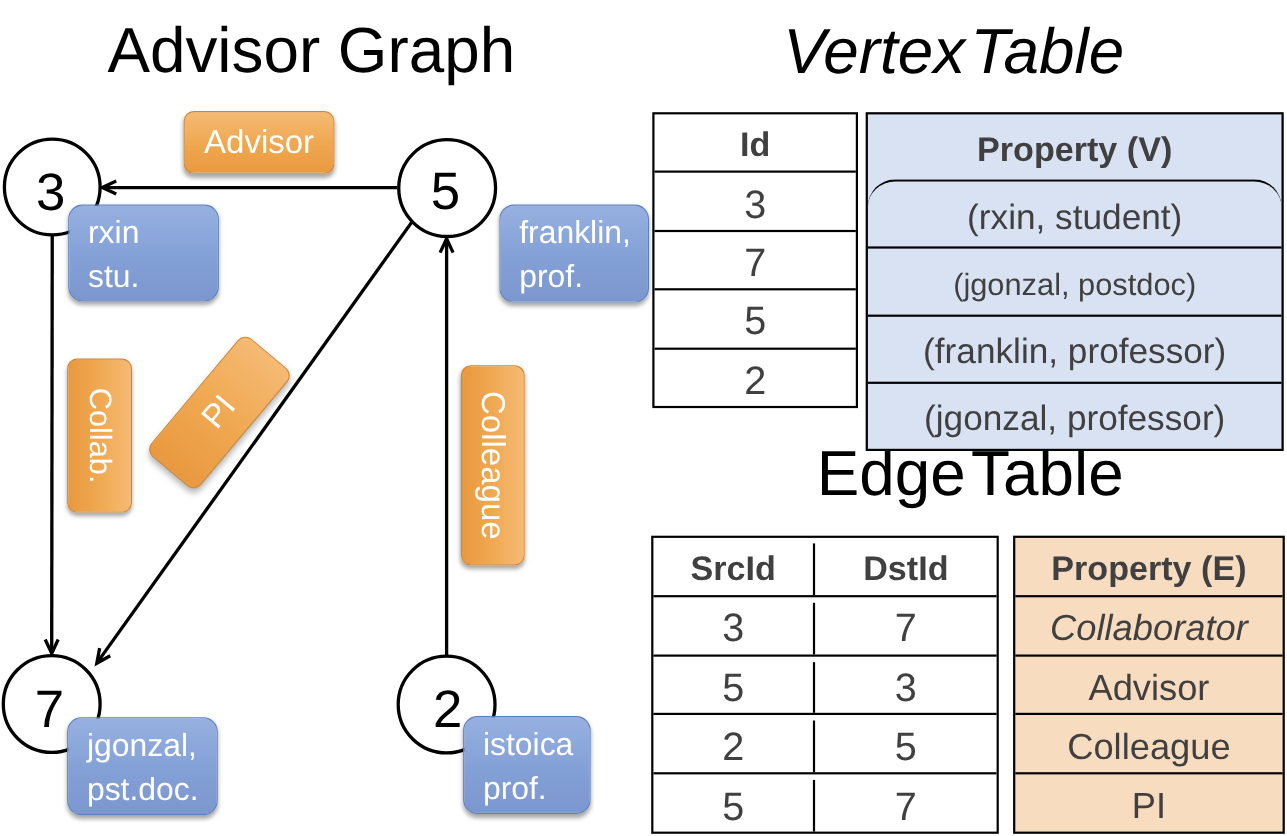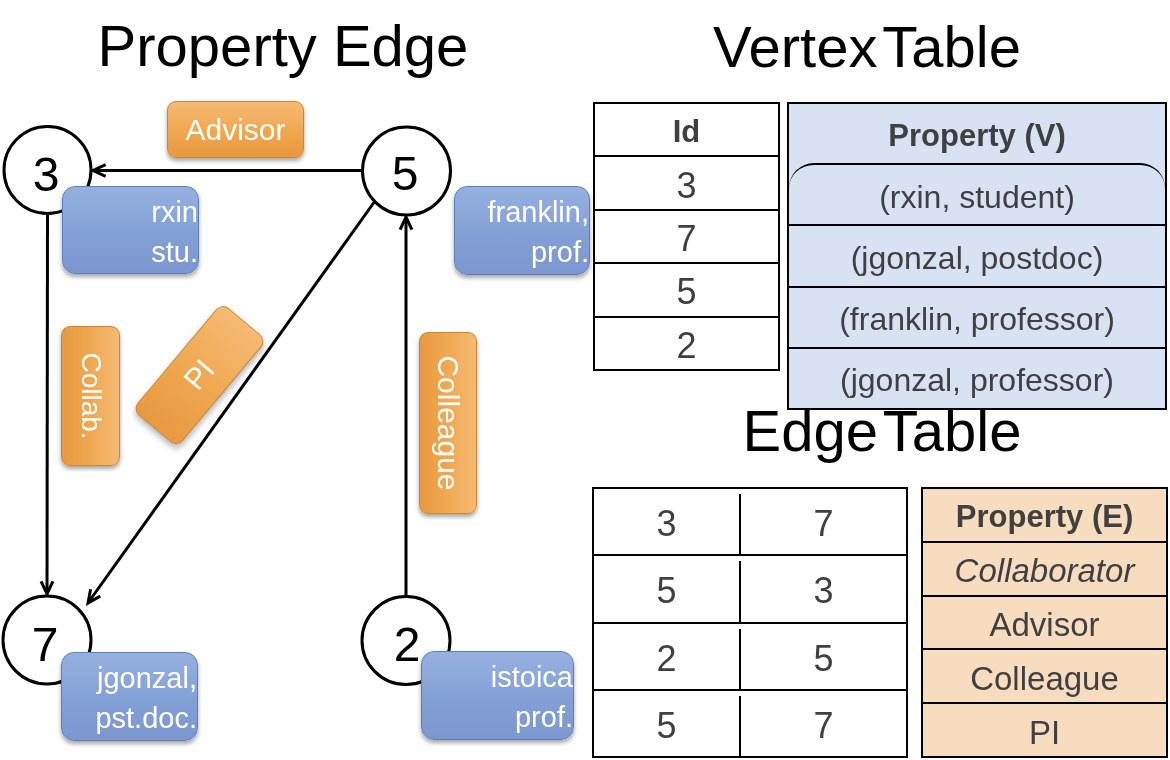--- a/index.html
+++ b/index.html
@@ -9,21 +9,21 @@
   .obox{position:absolute;border-radius:9px;
         background:linear-gradient(180deg,#F5BA74 0%,#EFA74F 55%,#E99940 100%);
         border:1.5px solid #D0862E;
         box-shadow:0 3px 4px rgba(0,0,0,0.35);
         color:#fff;display:flex;align-items:center;justify-content:center;}
   .bbox{position:absolute;border-radius:13px;
         background:linear-gradient(180deg,#96B0E0 0%,#83A0D6 55%,#7C97CF 100%);
         border:1.5px solid #5F7FBC;
         box-shadow:0 3px 4px rgba(0,0,0,0.35);
         color:#fff;font-size:29px;line-height:39.5px;
-        padding:6px 0 0 17px;box-sizing:border-box;text-align:right;}
+        padding:6px 0 0 17px;box-sizing:border-box;}
   .vtxt{transform:rotate(90deg);white-space:nowrap;}
   .vtxt2{transform:rotate(-90deg);white-space:nowrap;}
   .tbl{position:absolute;box-sizing:border-box;border:2.5px solid #000;}
   .row{box-sizing:border-box;border-top:2px solid #000;
        display:flex;align-items:center;justify-content:center;
        font-size:36px;color:#404040;padding-top:5px;}
   .row:first-child{border-top:none;}
   .hdr{font-weight:bold;font-size:31px;}
   .cell{flex:1;align-self:stretch;display:flex;align-items:center;justify-content:center;}
   .cl{border-left:2px solid #000;}
@@ -44,58 +44,62 @@
     <circle cx="47.5" cy="170" r="43.5" stroke="#000" stroke-width="3" fill="#fff"></circle>
     <circle cx="406.5" cy="171" r="44" stroke="#000" stroke-width="3" fill="#fff"></circle>
     <circle cx="47" cy="640" r="44" stroke="#000" stroke-width="3" fill="#fff"></circle>
     <circle cx="406" cy="640.5" r="44" stroke="#000" stroke-width="3" fill="#fff"></circle>
     <text x="46" y="191" font-size="48" fill="#000" text-anchor="middle" font-family="Liberation Sans">3</text>
     <text x="405" y="190" font-size="48" fill="#000" text-anchor="middle" font-family="Liberation Sans">5</text>
     <text x="45" y="661" font-size="48" fill="#000" text-anchor="middle" font-family="Liberation Sans">7</text>
     <text x="407" y="661" font-size="48" fill="#000" text-anchor="middle" font-family="Liberation Sans">2</text>
   </svg>
 
-  <div class="title" style="left:283px;top:12px;transform:translateX(-50%);font-size:58px;">Property Edge</div>
-  <div class="title" style="left:867px;top:13px;transform:translateX(-50%);font-size:58px;">Vertex Table</div>
+  <div class="title" style="left:283px;top:12px;transform:translateX(-50%);font-size:58px;">Advisor Graph</div>
+  <div class="title" style="left:867px;top:13px;transform:translateX(-50%);font-size:58px;font-style:italic;">Vertex Table</div>
   <div class="title" style="left:882px;top:397px;transform:translateX(-50%);font-size:58px;">Edge Table</div>
 
   <div class="obox" style="left:167px;top:101px;width:135px;height:55px;font-size:30px;">Advisor</div>
   <div class="obox" style="left:61px;top:326px;width:57px;height:138px;font-size:28px;background:linear-gradient(270deg,#F5BA74 0%,#EFA74F 55%,#E99940 100%);">
       <span class="vtxt">Collab.</span>
     </div>
   <div class="obox" style="left:419px;top:332px;width:56px;height:180px;font-size:30px;background:linear-gradient(270deg,#F5BA74 0%,#EFA74F 55%,#E99940 100%);">
       <span class="vtxt">Colleague</span>
     </div>
   <div style="position:absolute;left:170px;top:305px;width:57px;height:138px;filter:drop-shadow(0 4px 3px rgba(0,0,0,0.3));">
       <div class="obox" style="left:0;top:0;width:57px;height:138px;font-size:30px;transform:rotate(40deg);box-shadow:none;">
         <span class="vtxt2">PI</span>
       </div>
     </div>
 
   <div class="bbox" style="left:62px;top:186px;width:137px;height:88px;">rxin<br>stu.</div>
   <div class="bbox" style="left:422px;top:186px;width:136px;height:89px;margin-left:32px;">franklin,<br>prof.</div>
   <div class="bbox" style="left:61px;top:652px;width:137px;height:89px;">jgonzal,<br>pst.doc.</div>
-  <div class="bbox" style="left:421px;top:651px;width:153px;height:89px;">istoica<br>prof.</div>
+  <div class="bbox" style="left:421px;top:651px;width:116px;height:89px;">istoica<br>prof.</div>
 
   <div class="tbl" style="left:593px;top:102px;width:187px;height:269px;display:flex;flex-direction:column;">
     <div class="row hdr" style="flex:1">Id</div>
     <div class="row" style="flex:1">3</div>
     <div class="row" style="flex:1">7</div>
     <div class="row" style="flex:1">5</div>
     <div class="row" style="flex:1">2</div>
   </div>
   <div class="tbl" style="left:787px;top:102px;width:380px;height:308px;display:flex;flex-direction:column;background:#D9E2F3;">
     <div class="row hdr" style="flex:1">Property (V)</div>
     <div class="row" style="flex:1;font-size:32px;border-radius:25px;">(rxin, student)</div>
-    <div class="row" style="flex:1;font-size:32px;">(jgonzal, postdoc)</div>
+    <div class="row" style="flex:1;font-size:28px;">(jgonzal, postdoc)</div>
     <div class="row" style="flex:1;font-size:32px;">(franklin, professor)</div>
     <div class="row" style="flex:1;font-size:32px;">(jgonzal, professor)</div>
   </div>
 
   <div class="tbl" style="left:592px;top:487px;width:316px;height:271px;display:flex;flex-direction:column;">
+    <div class="row hdr" style="flex:1">
+        <div class="cell" style="flex:0 0 145px">SrcId</div>
+        <div class="cell cl">DstId</div>
+      </div>
     <div class="row" style="flex:1">
         <div class="cell" style="flex:0 0 145px">3</div>
         <div class="cell cl">7</div>
       </div>
     <div class="row" style="flex:1">
         <div class="cell" style="flex:0 0 145px">5</div>
         <div class="cell cl">3</div>
       </div>
     <div class="row" style="flex:1">
         <div class="cell" style="flex:0 0 145px">2</div>

